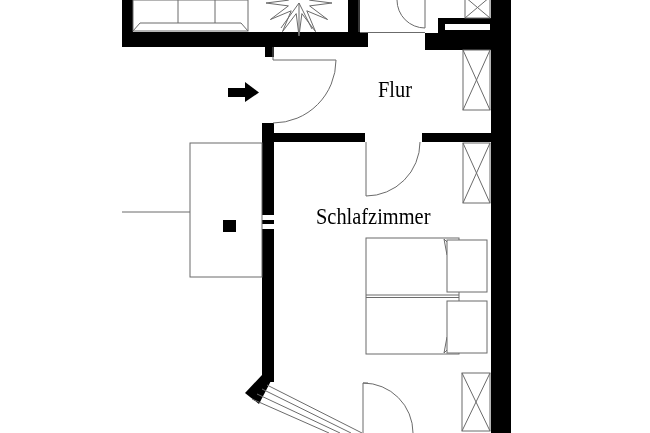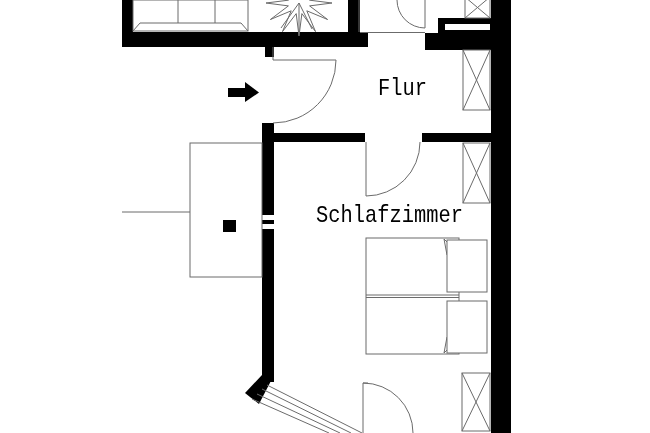--- a/index.html
+++ b/index.html
@@ -1,21 +1,21 @@
 <!DOCTYPE html>
 <html><head>
 <meta charset="utf-8">
 <style>
   html,body{margin:0;padding:0;background:#ffffff;}
   .plan{
     position:relative;
     width:650px;height:433px;
     background:#ffffff;
     overflow:hidden;
-    font-family:Liberation Mono, monospace;
+    font-family:Liberation Serif, serif;
   }
   .plan svg{position:absolute;left:0;top:0;}
   .room-label{
     position:absolute;
     color:#000;
     font-size:24px;
     line-height:1;
     white-space:nowrap;
     transform:scaleX(0.85);
     transform-origin:left top;

